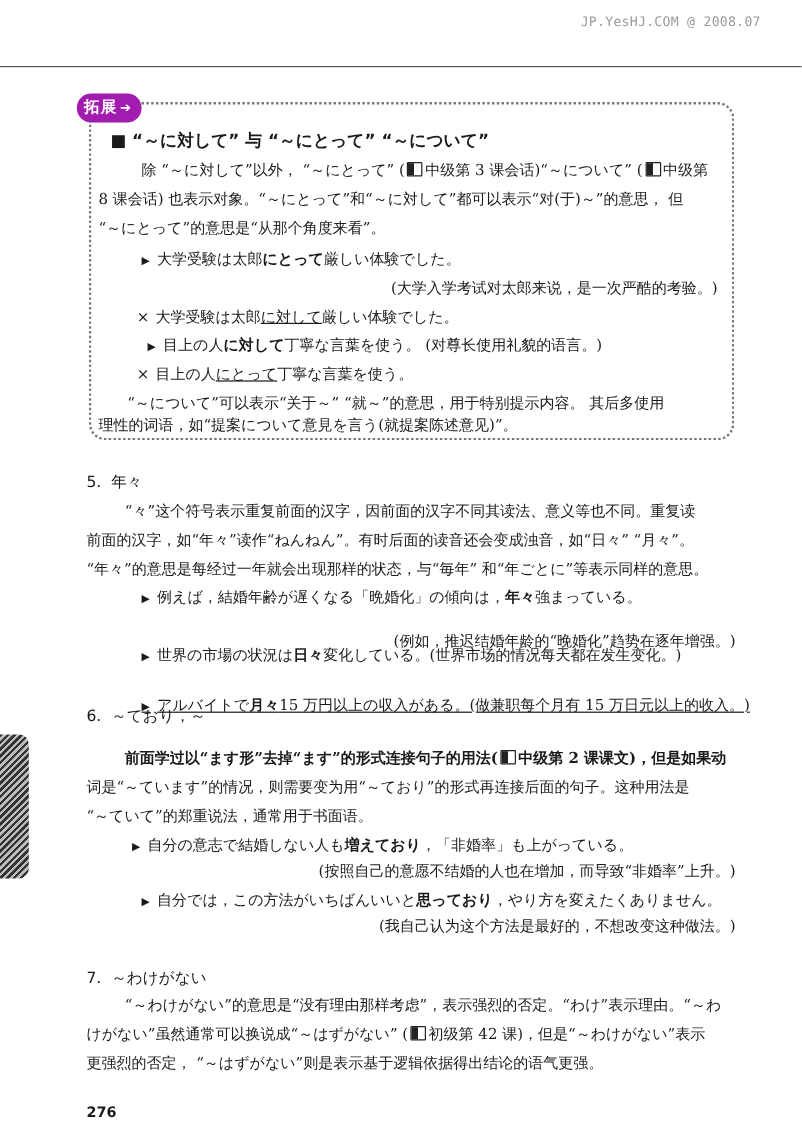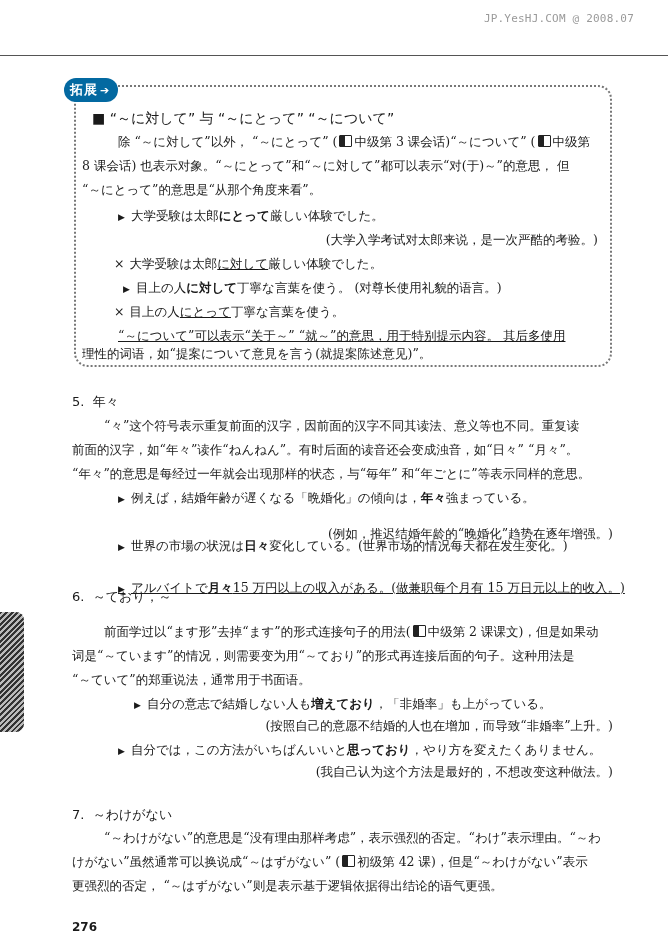--- a/index.html
+++ b/index.html
@@ -13,26 +13,26 @@
   }
   .top-rule {
     position:absolute; left:0; right:0; top:55px; height:1px; background:#555;
   }
   .box {
     position:absolute; left:74px; top:85px; width:534px; height:278px;
     border:2px dotted #777; border-radius:4px 14px 14px 14px;
   }
   .box-tag {
     position:absolute; left:64px; top:78px; height:24px; padding:0 8px 0 6px;
-    background:#0369a1; color:#fff; border-radius:12px; font-family:"DejaVu Sans","Liberation Sans",sans-serif;
+    background:#a21caf; color:#fff; border-radius:12px; font-family:"DejaVu Sans","Liberation Sans",sans-serif;
     font-weight:bold; font-size:13px; line-height:24px; letter-spacing:1px;
   }
   .box-tag .arrow { font-size:11px; margin-left:2px; }
   .line { position:absolute; font-size:12.5px; white-space:nowrap; line-height:16px; }
-  .heading { font-family:"DejaVu Sans","Liberation Sans",sans-serif; font-weight:normal; font-size:14px; }
+  .heading { font-family:"DejaVu Sans","Liberation Sans",sans-serif; font-weight:bold; font-size:14px; }
   .sec-head { font-family:"DejaVu Sans","Liberation Sans",sans-serif; font-weight:normal; font-size:13px; position:absolute; }
   .tri { font-size:9px; margin-right:6px; }
   .b { font-weight:bold; font-family:"DejaVu Sans","Liberation Sans",sans-serif; }
   .u { text-decoration:underline; }
   .right { text-align:right; }
   .side-tab {
     position:absolute; left:0; top:612px; width:24px; height:120px;
     background:repeating-linear-gradient(135deg,#333 0 2px,#bbb 2px 4px); border-radius:0 8px 8px 0;
   }
   .page-num { position:absolute; left:72px; top:920px; font-family:"DejaVu Sans","Liberation Sans",sans-serif; font-weight:bold; font-size:12px; }
@@ -51,39 +51,39 @@
 
 <div class="line" style="left:118px;top:134px;"><span>除 “～に対して”以外， “～にとって” (</span><span class="book"></span><span>中级第 3 课会话)“～について” (</span><span class="book"></span><span>中级第</span></div>
 <div class="line" style="left:82px;top:158px;text-align:center;">8 课会话) 也表示对象。“～にとって”和“～に対して”都可以表示“对(于)～”的意思， 但</div>
 <div class="line" style="left:82px;top:182px;">“～にとって”的意思是“从那个角度来看”。</div>
 
 <div class="line" style="left:118px;top:208px;"><span class="tri">▶</span><span>大学受験は太郎</span><span class="b">にとって</span><span>厳しい体験でした。</span></div>
 <div class="line right" style="right:70px;top:232px;">(大学入学考试对太郎来说，是一次严酷的考验。)</div>
 <div class="line" style="left:114px;top:256px;"><span style="margin-right:5px">×</span><span>大学受験は太郎</span><span class="u">に対して</span><span>厳しい体験でした。</span></div>
 <div class="line" style="left:123px;top:280px;"><span class="tri">▶</span><span>目上の人</span><span class="b">に対して</span><span>丁寧な言葉を使う。 (对尊长使用礼貌的语言。)</span></div>
 <div class="line" style="left:114px;top:304px;"><span style="margin-right:5px">×</span><span>目上の人</span><span class="u">にとって</span><span>丁寧な言葉を使う。</span></div>
-<div class="line" style="left:118px;top:328px;text-decoration:underline;">“～について”可以表示“关于～” “就～”的意思，用于特别提示内容。 其后多使用</div>
+<div class="line" style="left:106px;top:328px;">“～について”可以表示“关于～” “就～”的意思，用于特别提示内容。 其后多使用</div>
 <div class="line" style="left:82px;top:346px;">理性的词语，如“提案について意見を言う(就提案陈述意见)”。</div>
 
 <div class="sec-head" style="left:72px;top:393px;"><span>5.</span>&nbsp;&nbsp;<span>年々</span></div>
 <div class="line" style="left:104px;top:418px;">“々”这个符号表示重复前面的汉字，因前面的汉字不同其读法、意义等也不同。重复读</div>
 <div class="line" style="left:72px;top:442px;text-align:center;">前面的汉字，如“年々”读作“ねんねん”。有时后面的读音还会变成浊音，如“日々” “月々”。</div>
 <div class="line" style="left:72px;top:466px;">“年々”的意思是每经过一年就会出现那样的状态，与“毎年” 和“年ごとに”等表示同样的意思。</div>
 <div class="line" style="left:118px;top:490px;"><span class="tri">▶</span><span>例えば，結婚年齢が遅くなる「晩婚化」の傾向は，</span><span class="b">年々</span><span>強まっている。</span></div>
 <div class="line right" style="right:55px;top:526px;margin-left:24px;">(例如，推迟结婚年龄的“晚婚化”趋势在逐年增强。)</div>
 <div class="line" style="left:118px;top:538px;"><span class="tri">▶</span><span>世界の市場の状況は</span><span class="b">日々</span><span>変化している。(世界市场的情况每天都在发生变化。)</span></div>
 <div class="line" style="left:118px;top:580px;text-decoration:underline;"><span class="tri">▶</span><span>アルバイトで</span><span class="b">月々</span><span>15 万円以上の収入がある。(做兼职每个月有 15 万日元以上的收入。)</span></div>
 
 <div class="side-tab"></div>
 
 <div class="sec-head" style="left:72px;top:588px;"><span>6.</span>&nbsp;&nbsp;<span>～ており，～</span></div>
-<div class="line" style="left:104px;top:624px;"><span>前面学过以“ます形”去掉“ます”的形式连接句子的用法(</span><span class="book"></span><span>中级第 2 课课文)，但是如果动</span></div>
+<div class="line" style="left:104px;top:624px;font-weight:bold;"><span>前面学过以“ます形”去掉“ます”的形式连接句子的用法(</span><span class="book"></span><span>中级第 2 课课文)，但是如果动</span></div>
 <div class="line" style="left:72px;top:648px;">词是“～ています”的情况，则需要变为用“～ており”的形式再连接后面的句子。这种用法是</div>
 <div class="line" style="left:72px;top:672px;">“～ていて”的郑重说法，通常用于书面语。</div>
-<div class="line" style="left:134px;top:696px;"><span class="tri">▶</span><span>自分の意志で結婚しない人も</span><span class="b">増えており</span><span>，「非婚率」も上がっている。</span></div>
+<div class="line" style="left:110px;top:696px;"><span class="tri">▶</span><span>自分の意志で結婚しない人も</span><span class="b">増えており</span><span>，「非婚率」も上がっている。</span></div>
 <div class="line right" style="right:55px;top:718px;">(按照自己的意愿不结婚的人也在增加，而导致“非婚率”上升。)</div>
 <div class="line" style="left:118px;top:742px;"><span class="tri">▶</span><span>自分では，この方法がいちばんいいと</span><span class="b">思っており</span><span>，やり方を変えたくありません。</span></div>
 <div class="line right" style="right:55px;top:764px;">(我自己认为这个方法是最好的，不想改变这种做法。)</div>
 
 <div class="sec-head" style="left:72px;top:806px;text-align:center;"><span>7.</span>&nbsp;&nbsp;<span>～わけがない</span></div>
 <div class="line" style="left:104px;top:830px;">“～わけがない”的意思是“没有理由那样考虑”，表示强烈的否定。“わけ”表示理由。“～わ</div>
 <div class="line" style="left:72px;top:854px;"><span>けがない”虽然通常可以换说成“～はずがない” (</span><span class="book"></span><span>初级第 42 课)，但是“～わけがない”表示</span></div>
 <div class="line" style="left:72px;top:878px;">更强烈的否定， “～はずがない”则是表示基于逻辑依据得出结论的语气更强。</div>
 
 <div class="page-num">276</div>

